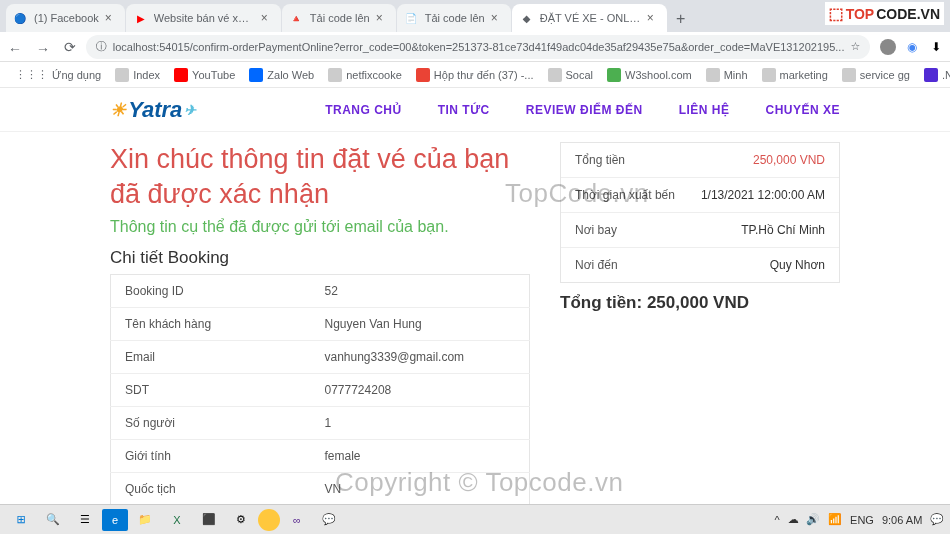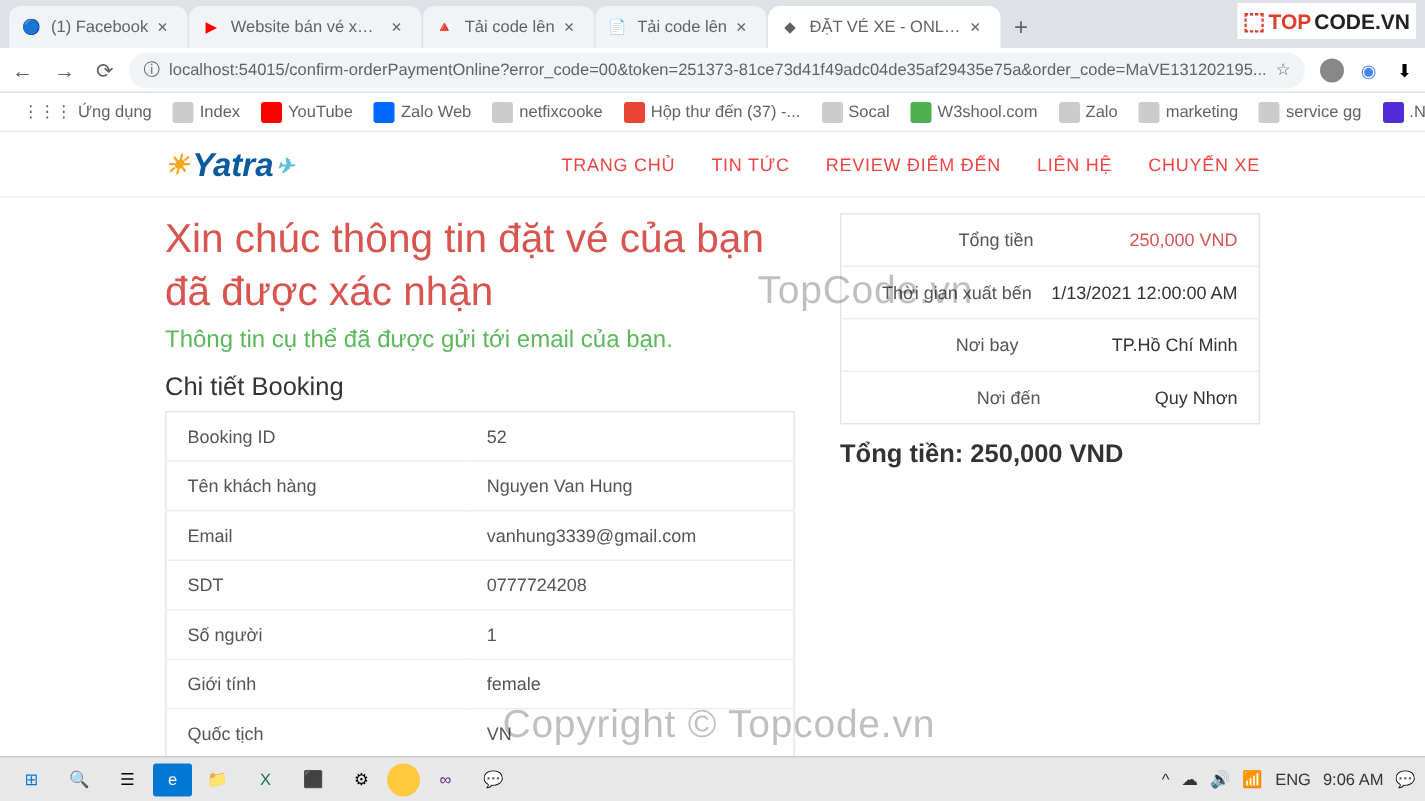--- a/index.html
+++ b/index.html
@@ -24,35 +24,35 @@
 
 .bookmarks { height: 26px; background: #fff; display: flex; align-items: center; padding: 0 10px; gap: 4px; font-size: 11px; color: #5f6368; border-bottom: 1px solid #e8e8e8; }
 .bm { display: flex; align-items: center; gap: 4px; padding: 2px 5px; white-space: nowrap; }
 .bm .bi { width: 14px; height: 14px; background: #ccc; border-radius: 2px; display: inline-block; }
 
 
 .page { background: #fff; height: calc(534px - 32px - 30px - 26px - 30px); overflow: hidden; position: relative; }
 .header-nav { height: 44px; display: flex; align-items: center; padding: 0 110px; border-bottom: 1px solid #f0f0f0; }
 .logo { display: flex; align-items: center; font-size: 22px; font-weight: bold; color: #0a5aa0; font-style: italic; }
 .logo .sun { color: #f5a623; font-size: 18px; margin-right: 2px; }
-.nav-links { margin-left: auto; display: flex; gap: 24px; font-size: 12px; font-weight: 400; color: #ef4444; letter-spacing: 0.5px; }
+.nav-links { margin-left: auto; display: flex; gap: 36px; font-size: 12px; font-weight: 700; color: #6d28d9; letter-spacing: 0.5px; }
 
 .content { padding: 10px 110px 0; display: flex; gap: 30px; }
 .left { flex: 1; }
 .right { width: 280px; }
 
 .title-main { font-size: 27px; color: #d9534f; font-weight: 400; line-height: 1.3; }
 .subtitle { font-size: 16px; color: #5cb85c; margin-top: 6px; }
 .section-title { font-size: 17px; color: #333; margin-top: 12px; margin-bottom: 6px; font-weight: 400; }
 
 .info-table { width: 100%; border: 1px solid #e5e5e5; border-collapse: collapse; font-size: 12px; padding-left: 16px; }
 .info-table td { padding: 9px 14px; border-bottom: 1px solid #eee; color: #555; }
 .info-table td:first-child { width: 200px; }
 
-.summary-box { border: 1px solid #e5e5e5; text-align: center; }
+.summary-box { border: 1px solid #e5e5e5; }
 .summary-row { display: flex; padding: 10px 14px; border-bottom: 1px solid #eee; font-size: 12px; }
 .summary-row:last-child { border-bottom: none; }
 .summary-row .lbl { flex: 1; color: #555; }
 .summary-row .val { color: #333; }
 .summary-row .val.price { color: #d9534f; }
 .total-line { font-size: 17px; font-weight: 700; color: #333; margin-top: 10px; }
 
 .watermark { position: absolute; font-size: 26px; color: rgba(0,0,0,0.25); font-weight: 300; pointer-events: none; letter-spacing: 0.5px; white-space: nowrap; }
 .wm1 { top: 178px; left: 505px; }
 .wm2 { bottom: 36px; left: 335px; }
@@ -156,21 +156,21 @@
   <div class="bm">
       <span class="bi"></span>
       <span>Socal</span>
     </div>
   <div class="bm">
       <span class="bi" style="background:#4caf50"></span>
       <span>W3shool.com</span>
     </div>
   <div class="bm">
       <span class="bi"></span>
-      <span>Zalo</span>
+      <span>Minh</span>
     </div>
   <div class="bm">
       <span class="bi"></span>
       <span>marketing</span>
     </div>
   <div class="bm">
       <span class="bi"></span>
       <span>service gg</span>
     </div>
   <div class="bm">

